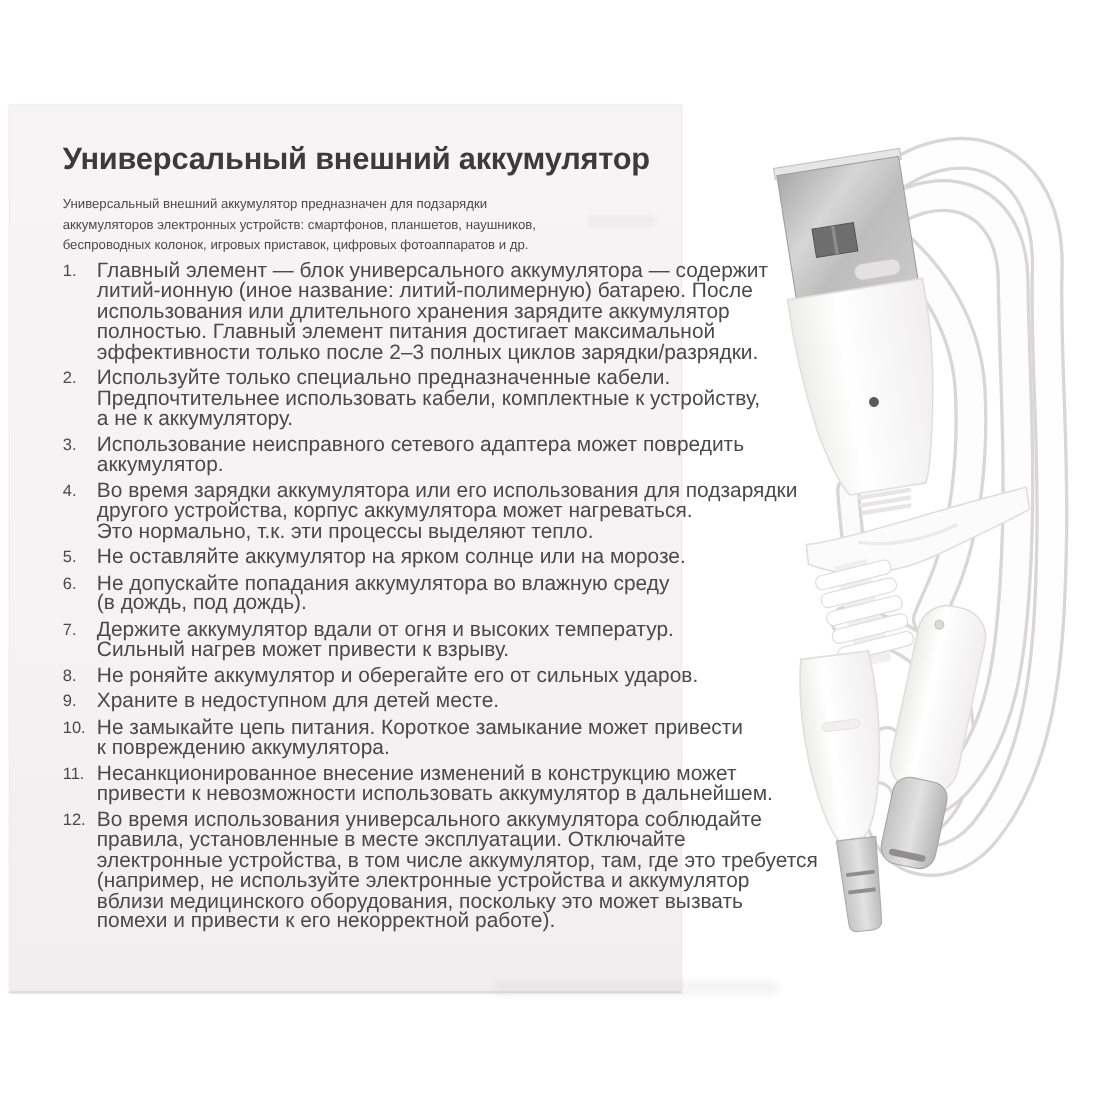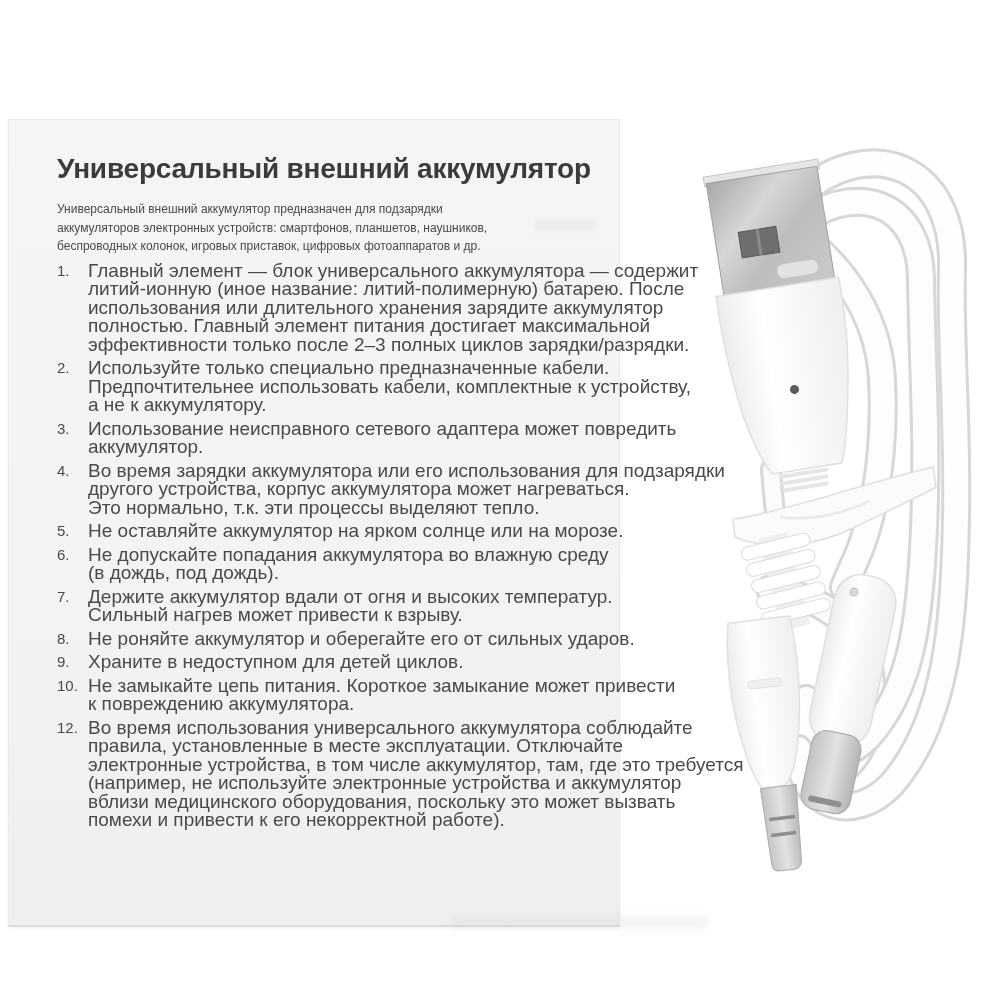--- a/index.html
+++ b/index.html
@@ -1,21 +1,21 @@
 <!DOCTYPE html>
 <html lang="ru"><head>
 <meta charset="utf-8">
 <style>
   html,body{margin:0;padding:0;}
   body{
     width:1000px;height:1000px;position:relative;overflow:hidden;
     background:#ffffff;
     font-family:"Liberation Sans", sans-serif;
   }
-  .stage{position:absolute;inset:0;margin-top:24px;}
+  .stage{position:absolute;inset:0;}
   
   .paper{
     position:absolute;left:8px;top:95px;width:612px;height:808px;
     background:linear-gradient(180deg,#f6f4f5 0%,#f4f2f3 60%,#f0eeef 100%);
     border:1px solid #eceaea;
     border-bottom:2px solid #dcd9d9;
     box-shadow:0 1px 3px rgba(0,0,0,0.06);
     box-sizing:border-box;
     padding:32px 28px 0 48px;
   }
@@ -106,26 +106,31 @@
           <span class="num">7.</span>
           <span class="txt">Держите аккумулятор вдали от огня и высоких температур.
 Сильный нагрев может привести к взрыву.</span>
         </li>
       <li>
           <span class="num">8.</span>
           <span class="txt">Не роняйте аккумулятор и оберегайте его от сильных ударов.</span>
         </li>
       <li>
           <span class="num">9.</span>
-          <span class="txt">Храните в недоступном для детей циклов.</span>
+          <span class="txt">Храните в недоступном для детей месте.</span>
         </li>
       <li>
           <span class="num">10.</span>
           <span class="txt">Не замыкайте цепь питания. Короткое замыкание может привести
 к повреждению аккумулятора.</span>
+        </li>
+      <li>
+          <span class="num">11.</span>
+          <span class="txt">Несанкционированное внесение изменений в конструкцию может
+привести к невозможности использовать аккумулятор в дальнейшем.</span>
         </li>
       <li>
           <span class="num">12.</span>
           <span class="txt">Во время использования универсального аккумулятора соблюдайте
 правила, установленные в месте эксплуатации. Отключайте
 электронные устройства, в том числе аккумулятор, там, где это требуется
 (например, не используйте электронные устройства и аккумулятор
 вблизи медицинского оборудования, поскольку это может вызвать
 помехи и привести к его некорректной работе).</span>
         </li>

